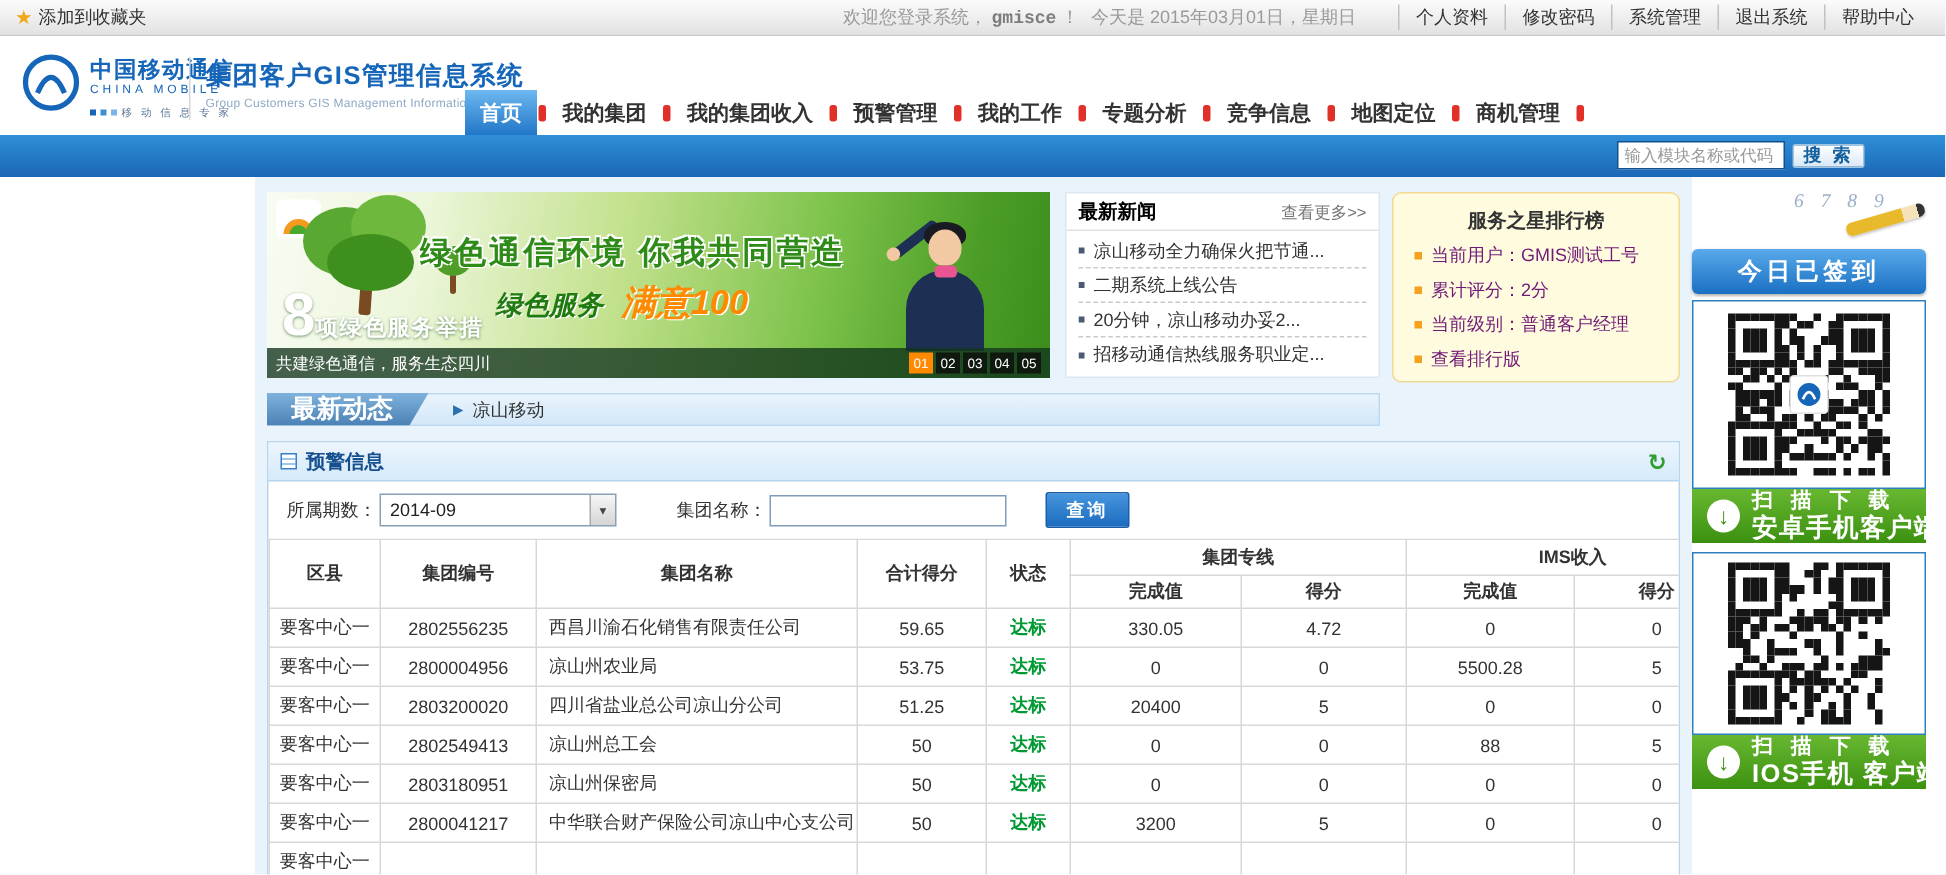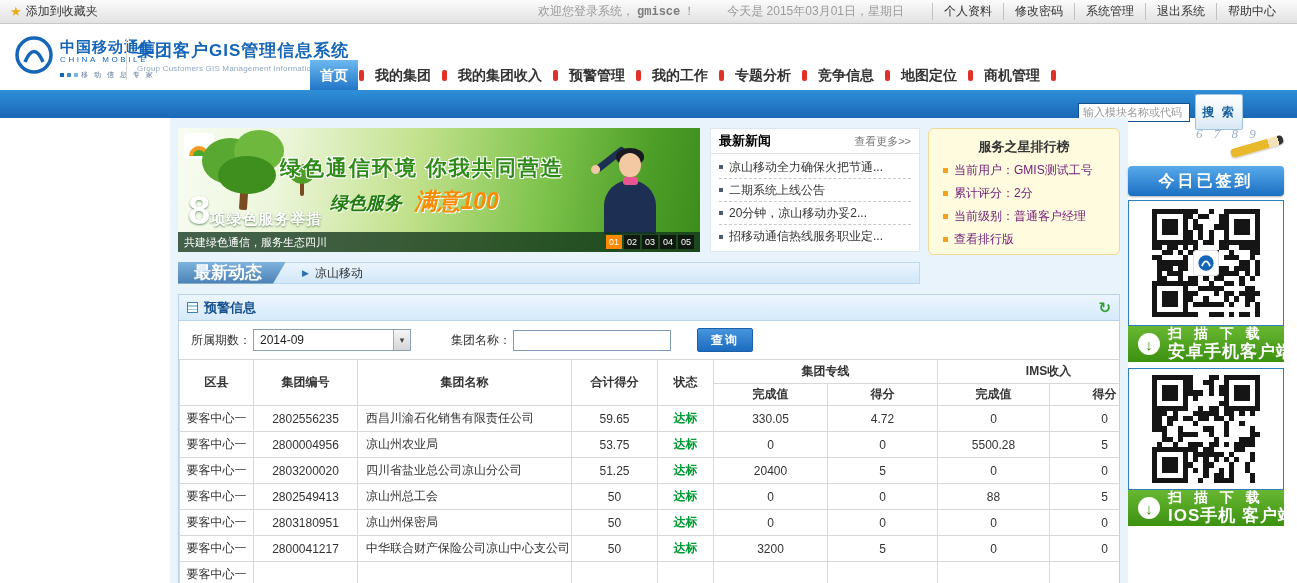--- a/index.html
+++ b/index.html
@@ -6,21 +6,21 @@
 html,body{width:1297px;height:583px;overflow:hidden}
 body{font-family:"Liberation Sans","DejaVu Sans",sans-serif;background:#fff}
 #page{position:relative;width:1297px;height:583px;overflow:hidden;background:#fff}
 
 
 .topbar{position:absolute;left:0;top:0;width:1297px;height:24px;background:linear-gradient(#fbfbfb,#e2e2e2);border-bottom:1px solid #c9c9c9;display:flex;align-items:center;justify-content:space-between;padding:0 10px;font-size:12px;color:#333}
 .fav{display:flex;align-items:center;gap:4px;cursor:pointer}
 .star{color:#f0a818;font-size:13px}
 .top-right{display:flex;align-items:center;color:#9a9a9a}
 .uname{font-family:"Liberation Mono",monospace;color:#7d7d7d;font-weight:bold;margin:0 3px}
-.today{margin-left:32px}
+.today{margin-left:8px}
 .top-links{display:flex;align-items:center;margin-left:28px}
 .top-links a{color:#333;text-decoration:none;padding:0 11px;border-left:1px solid #c2c2c2;cursor:pointer;white-space:nowrap}
 
 
 .header{position:absolute;left:0;top:24px;width:1297px;height:66px;background:#fff}
 .logo-icon{position:absolute;left:14px;top:11px;width:40px;height:40px}
 .logo-text{position:absolute;left:60px;top:14px}
 .logo-cn{font-size:15px;font-weight:bold;color:#1565b8;letter-spacing:1px;line-height:17px;white-space:nowrap}
 .logo-en{font-size:8px;color:#1565b8;letter-spacing:2.6px;line-height:10px}
 .logo-slogan{margin-top:5px;font-size:7px;color:#5a7496;letter-spacing:2px;display:flex;align-items:center;gap:3px;white-space:nowrap}
@@ -31,21 +31,21 @@
 .tabs{position:absolute;left:310px;bottom:0;height:30px;display:flex;align-items:stretch}
 .tab{padding:0 10px;line-height:30px;font-size:14px;font-weight:bold;color:#333;cursor:pointer;white-space:nowrap}
 .tab.active{background:linear-gradient(#6db8f0,#2176c7);color:#fff}
 .tab-sep{width:5px;height:11px;background:#e03028;border-radius:2px;align-self:center;margin:0 1px}
 
 
 .bluebar{position:absolute;left:0;top:90px;width:1297px;height:28px;background:linear-gradient(#2f8fd8,#1a67b6)}
 .mod-search{position:absolute;right:54px;top:4px;display:flex;align-items:center;gap:5px}
 .mod-search input{width:112px;height:19px;border:1px solid #11518f;font-size:11px;padding:0 4px;color:#333;font-family:inherit}
 .mod-search input::placeholder{color:#999}
-.search-btn{width:48px;height:36px;background:linear-gradient(#ffffff,#d9e8f5);color:#14609f;font-weight:bold;font-size:12px;border:1px solid #9fc4e0;border-radius:2px;display:flex;align-items:center;justify-content:center;cursor:pointer;letter-spacing:2px;white-space:nowrap}
+.search-btn{width:48px;height:16px;background:linear-gradient(#ffffff,#d9e8f5);color:#14609f;font-weight:bold;font-size:12px;border:1px solid #9fc4e0;border-radius:2px;display:flex;align-items:center;justify-content:center;cursor:pointer;letter-spacing:2px;white-space:nowrap}
 
 
 .main-bg{position:absolute;left:170px;top:118px;width:958px;height:465px;background:#e9f3fb}
 
 
 .banner{position:absolute;left:178px;top:128px;width:522px;height:124px;overflow:hidden;background:linear-gradient(100deg,#f8fcf3 0%,#ecf6da 20%,#c2e18c 45%,#7cc24a 70%,#4d9e28 88%,#3c8c1c 100%)}
 .eco-logo{position:absolute;left:6px;top:5px;width:30px;height:26px;background:#fff;border-radius:4px;display:flex;flex-direction:column;align-items:center;justify-content:flex-end;padding-bottom:3px}
 .eco-arc1{width:20px;height:10px;border-radius:10px 10px 0 0;background:#f59a1e;display:flex;align-items:flex-end;justify-content:center}
 .eco-arc2{width:12px;height:6px;border-radius:6px 6px 0 0;background:#4aa82e}
 .trunk{position:absolute;background:#7a4a22;border-radius:2px}

